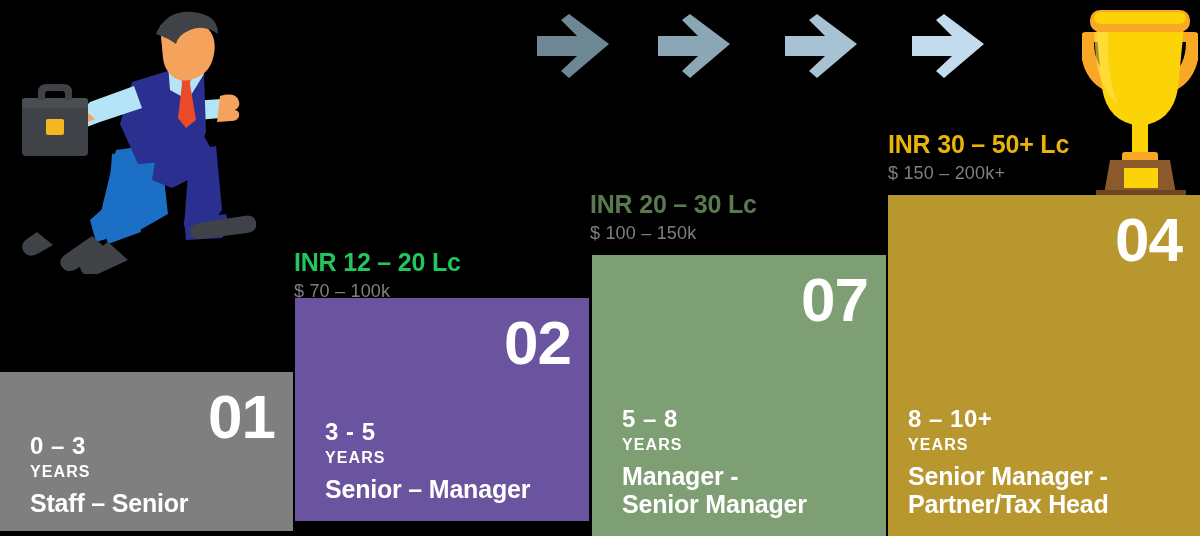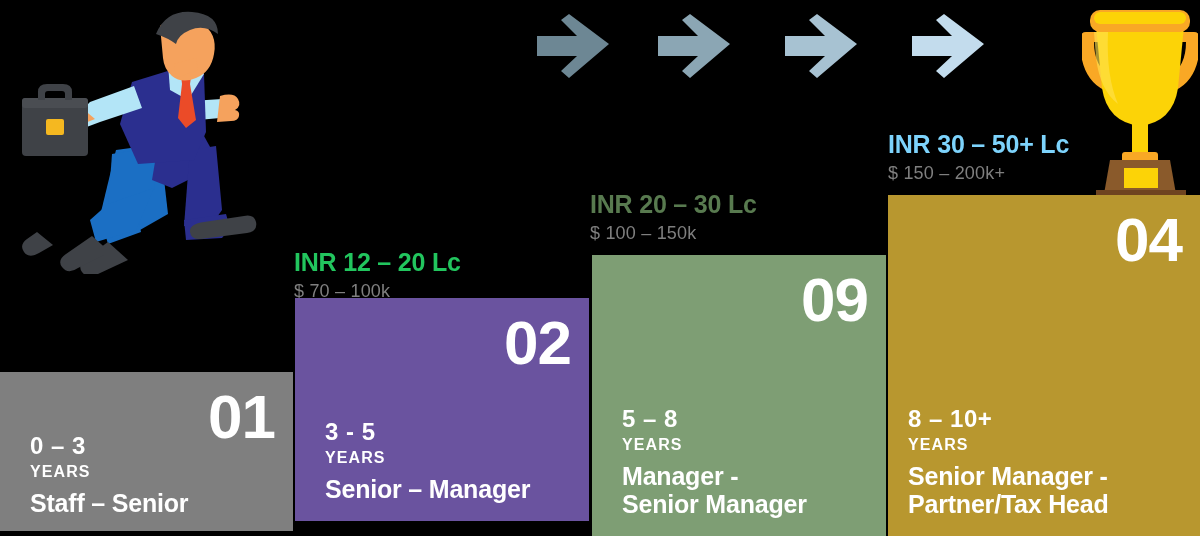--- a/index.html
+++ b/index.html
@@ -181,21 +181,21 @@
 
   <div class="sal" style="left:294px;top:248px;">
     <div class="inr" style="color:#22c55e;">INR 12 – 20 Lc</div>
     <div class="usd">$ 70 – 100k</div>
   </div>
   <div class="sal" style="left:590px;top:190px;">
     <div class="inr" style="color:#587a4f;">INR  20 – 30 Lc</div>
     <div class="usd">$ 100 – 150k</div>
   </div>
   <div class="sal" style="left:888px;top:130px;">
-    <div class="inr" style="color:#7dd3fc;">INR  30 – 50+ Lc</div>
+    <div class="inr" style="color:#eab308;">INR  30 – 50+ Lc</div>
     <div class="usd">$ 150 – 200k+</div>
   </div>
 
   <div class="bar" style="left:0px;top:372px;width:293px;height:159px;background:#7f7f7f;">
     <div class="num">01</div>
     <div class="block">
       <div class="yrs">0 – 3</div>
       <div class="yrslabel">YEARS</div>
       <div class="role">Staff – Senior</div>
     </div>
@@ -204,21 +204,21 @@
   <div class="bar" style="left:295px;top:298px;width:294px;height:223px;background:#6a539f;">
     <div class="num">02</div>
     <div class="block" style="bottom:18px;">
       <div class="yrs">3 - 5</div>
       <div class="yrslabel">YEARS</div>
       <div class="role">Senior – Manager</div>
     </div>
   </div>
 
   <div class="bar" style="left:592px;top:255px;width:294px;height:281px;background:#7e9e74;">
-    <div class="num">09</div>
+    <div class="num">07</div>
     <div class="block" style="bottom:18px;">
       <div class="yrs">5 – 8</div>
       <div class="yrslabel">YEARS</div>
       <div class="role">Manager -
 Senior Manager</div>
     </div>
   </div>
 
   <div class="bar" style="left:888px;top:195px;width:312px;height:341px;background:#b8972f;">
     <div class="num">04</div>

